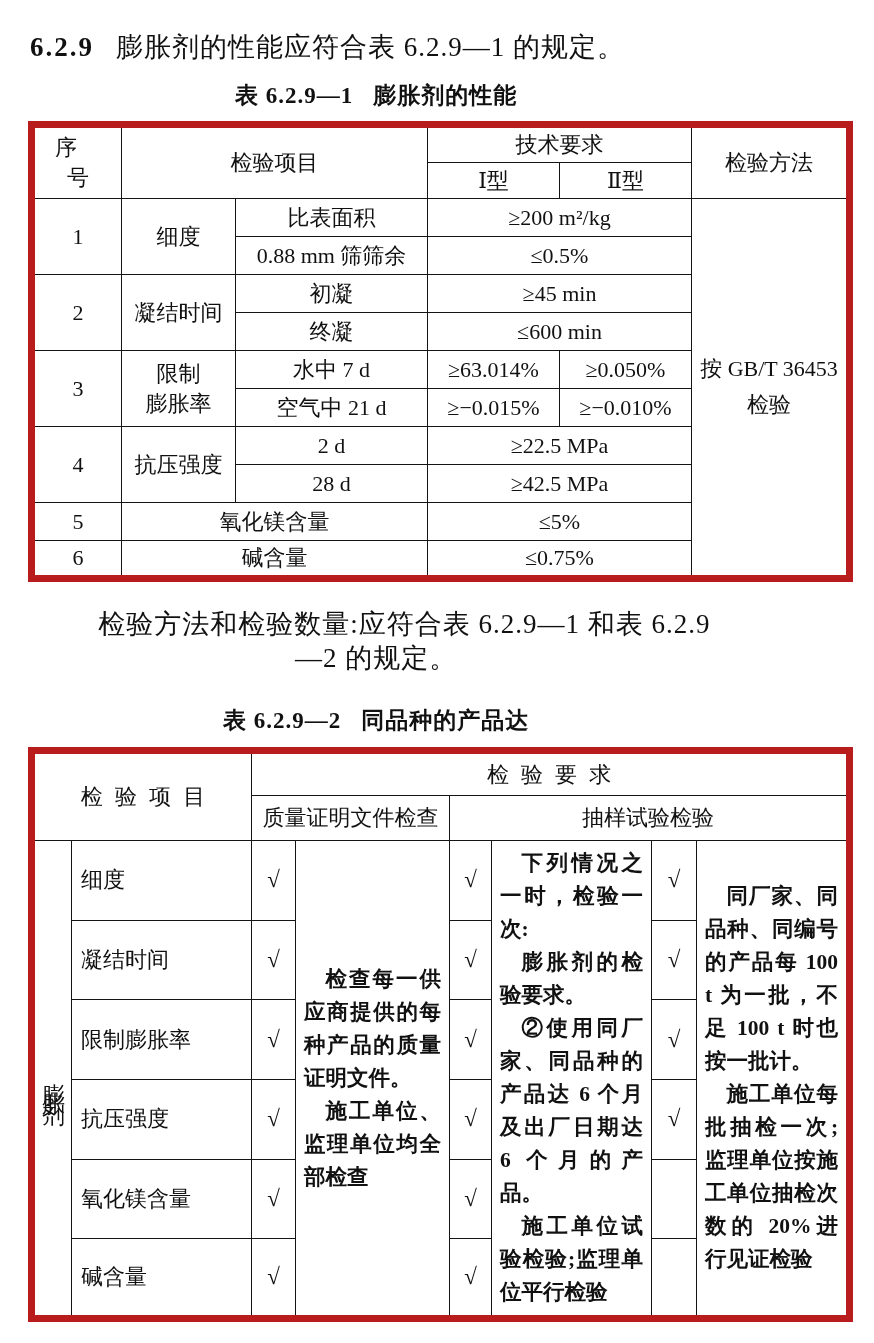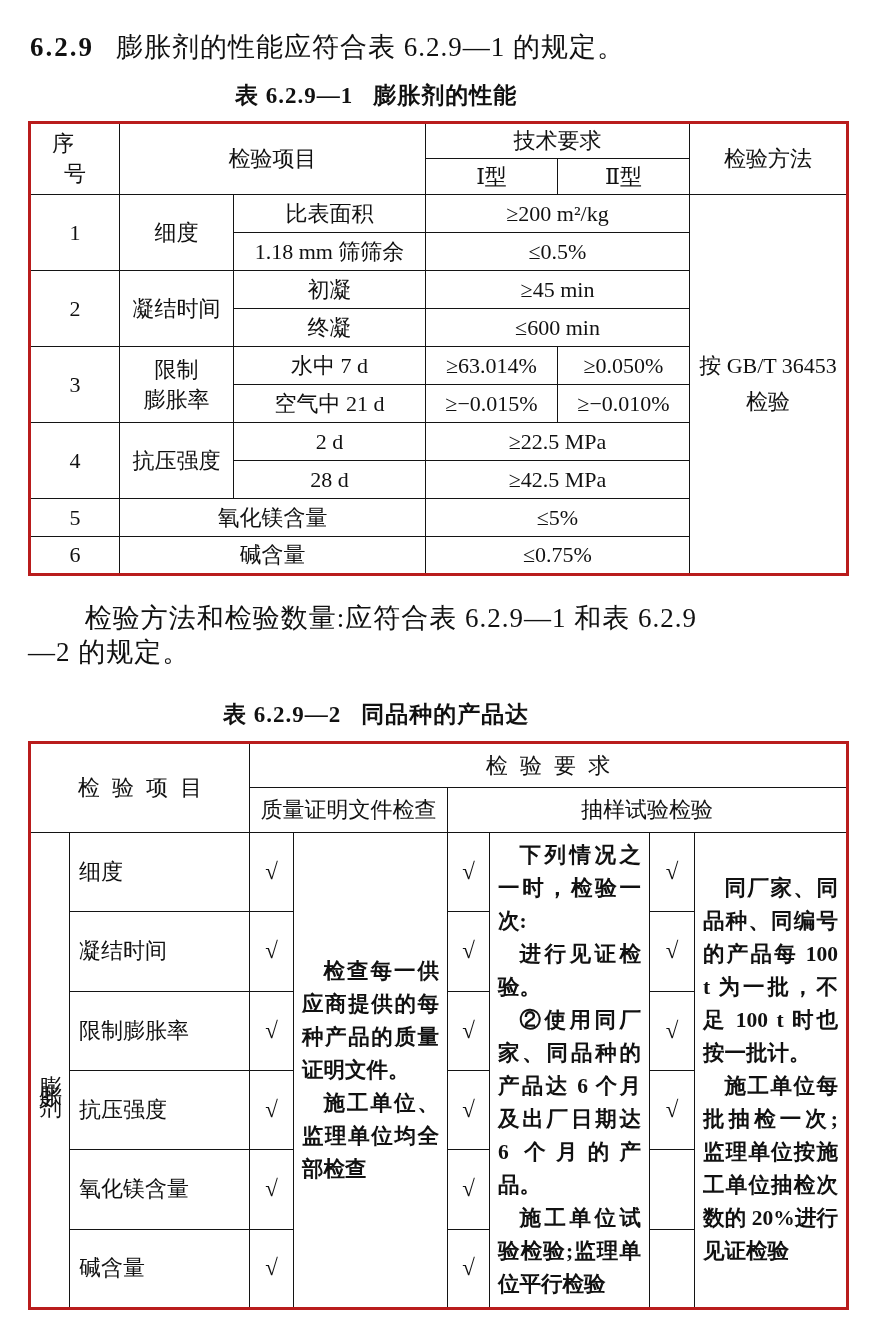--- a/index.html
+++ b/index.html
@@ -23,30 +23,30 @@
 
   
   table { border-collapse: collapse; table-layout: fixed; width: 818px; }
   td {
     border: 1.5px solid #141414;
     text-align: center; vertical-align: middle;
     font-size: 22px; line-height: 30px;
     padding: 2px 3px;
     overflow: hidden;
   }
-  table.outer { border: 3px solid #b91c1c; }
+  table.outer { border: 7px solid #b91c1c; }
 
   
   .t1 td.h36 { height: 36px; }
   .t1 td.r { height: 38px; }
   .sp-wide span { letter-spacing: 1.1em; margin-right: -1.1em; }
   .method-cell { font-size: 22px; line-height: 36px; }
 
   
-  .para { font-size: 27px; line-height: 34px; margin-top: 25px; text-indent: 2.1em; letter-spacing: 1px; }
+  .para { font-size: 27px; line-height: 34px; margin-top: 25px; text-indent: 2.1em; letter-spacing: 1px; text-align: center; }
 
   
   .t2 td.h { height: 45px; }
   .t2 td.b { height: 74px; }
   .sp-half span { letter-spacing: 0.55em; margin-right: -0.55em; }
   .t2 .item-cell { text-align: left; padding-left: 9px; }
   .t2 .vert {
     writing-mode: vertical-rl; text-orientation: upright;
     letter-spacing: 9px; padding: 4px 0; font-size: 23px;
   }
@@ -96,21 +96,21 @@
         <td class="r" rowspan="2">1</td>
         <td class="r" rowspan="2">细度</td>
         <td class="r">比表面积</td>
         <td class="r" colspan="2">≥200 m²/kg</td>
         <td class="r method-cell" rowspan="10">
           <span style="display:block">按 GB/T 36453</span>
           <span style="display:block">检验</span>
         </td>
       </tr>
       <tr>
-        <td class="r">1.18 mm 筛筛余</td>
+        <td class="r">0.88 mm 筛筛余</td>
         <td class="r" colspan="2">≤0.5%</td>
       </tr>
 
       <tr>
         <td class="r" rowspan="2">2</td>
         <td class="r" rowspan="2">凝结时间</td>
         <td class="r">初凝</td>
         <td class="r" colspan="2">≥45 min</td>
       </tr>
       <tr>
@@ -189,21 +189,21 @@
         <td class="b vert" rowspan="6">膨胀剂</td>
         <td class="b item-cell">细度</td>
         <td class="b check">√</td>
         <td class="b note" rowspan="6">
           <p>检查每一供应商提供的每种产品的质量证明文件。</p>
           <p>施工单位、监理单位均全部检查</p>
         </td>
         <td class="b check">√</td>
         <td class="b note" rowspan="6">
           <p>下列情况之一时，检验一次:</p>
-          <p>进行见证检验。</p>
+          <p>膨胀剂的检验要求。</p>
           <p>②使用同厂家、同品种的产品达 6 个月及出厂日期达 6 个月的产品。</p>
           <p>施工单位试验检验;监理单位平行检验</p>
         </td>
         <td class="b check">√</td>
         <td class="b note" rowspan="6">
           <p>同厂家、同品种、同编号的产品每 100 t 为一批，不足 100 t 时也按一批计。</p>
           <p>施工单位每批抽检一次;监理单位按施工单位抽检次数的 20%进行见证检验</p>
         </td>
       </tr>
       <tr>

